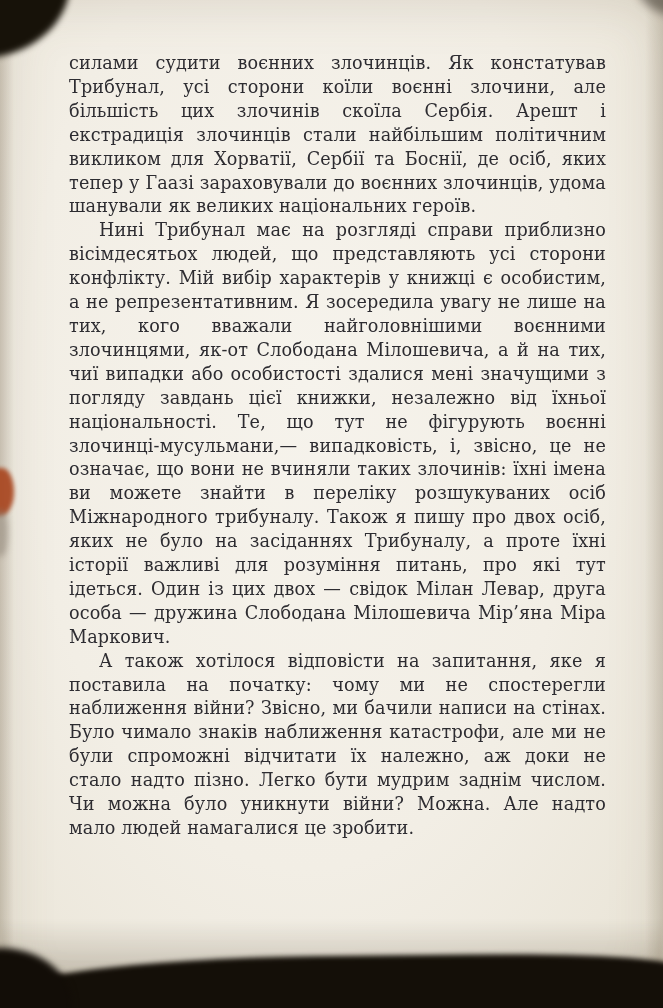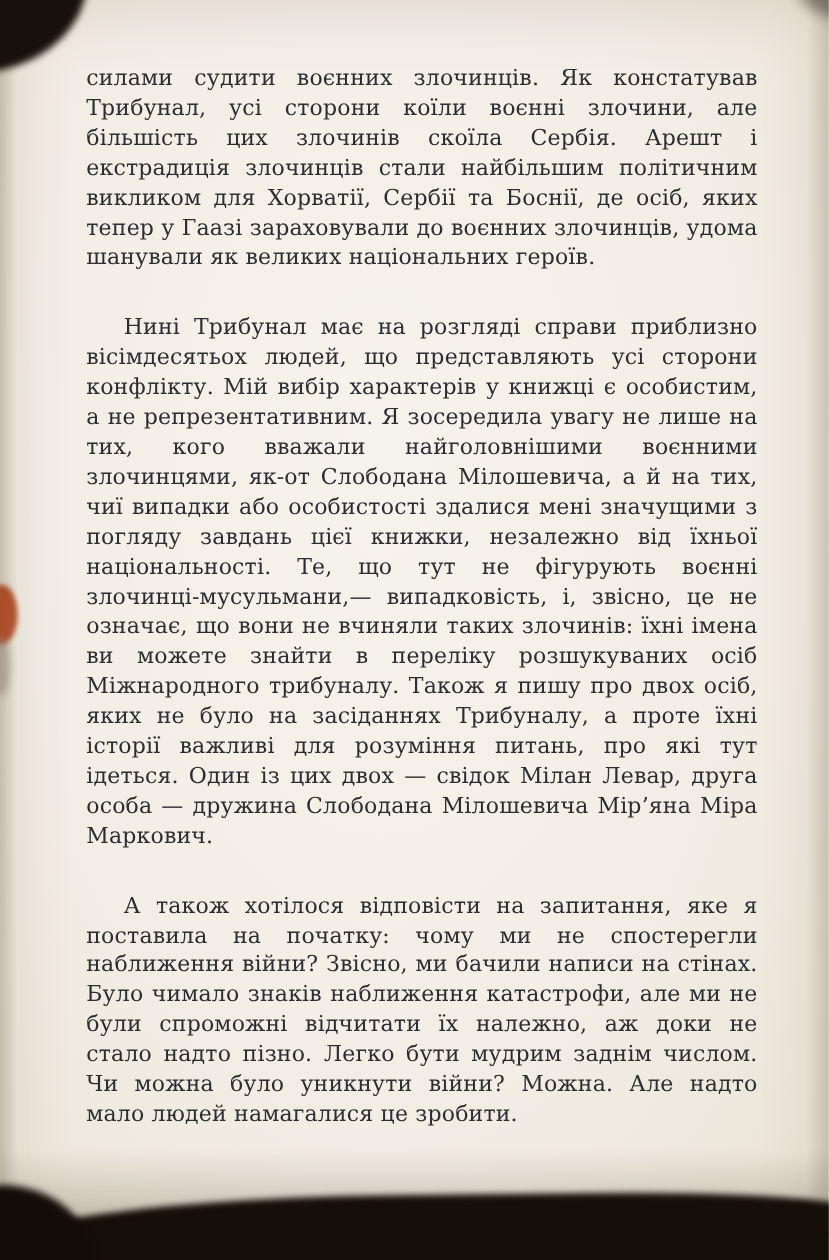--- a/index.html
+++ b/index.html
@@ -136,21 +136,20 @@
     text-align: justify;
   }
 
   .text-block p {
     margin: 0;
     padding: 0;
   }
 
   .text-block p.indent {
     text-indent: 30px;
-    margin-top: 32px;
   }
 </style>
 </head>
 <body>
 
 <div class="page">
 
   <div class="left-edge-shade"></div>
   <div class="right-edge-shade"></div>
 

